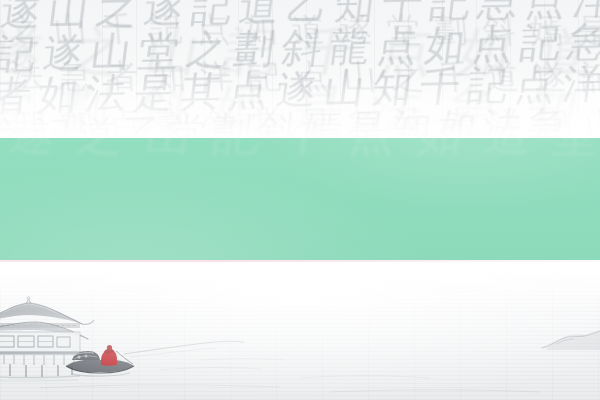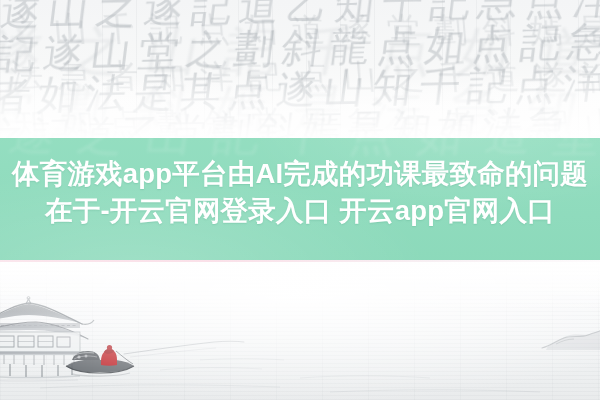--- a/index.html
+++ b/index.html
@@ -185,21 +185,20 @@
     <div class="glyph-field layer3">遂之山記千点如道堂劃斜嫣是法急知洋点之山千記道遂</div>
     <div class="glyph-field layer2">之山千記点如道遂堂劃斜嫣是法急者知洋記点山之千道遂記知如点劃斜堂是急法者洋記山之千点道</div>
     <div class="glyph-field">遂山之遂記道乙知千記急点洋記遂山堂之劃斜龍点如点記急者如法是其点遂山知千記点洋之記道乙堂劃斜嫣是知如法急</div>
     <div class="paper-grain"></div>
     <div class="paper-vignette"></div>
   </div>
 
   <div class="title-band">
     <div class="band-ghost">遂之山記千点如道堂劃斜嫣是法急知洋点之山千記道遂</div>
     <div class="band-sheen"></div>
-    <h1 class="headline">体育游戏app平台由AI完成的功课最致命的问题在于-开云官网登录入口 开云app官网入口</h1>
   </div>
 
   <div class="lake-band">
     <div class="water-grain"></div>
 
     <svg class="lake-svg" viewBox="0 0 600 140">
       <defs>
         <linearGradient id="fadeDown" x1="0" y1="0" x2="0" y2="1">
           <stop offset="0%" stop-color="#ffffff" stop-opacity="0.9"></stop>
           <stop offset="100%" stop-color="#ffffff" stop-opacity="0"></stop>

